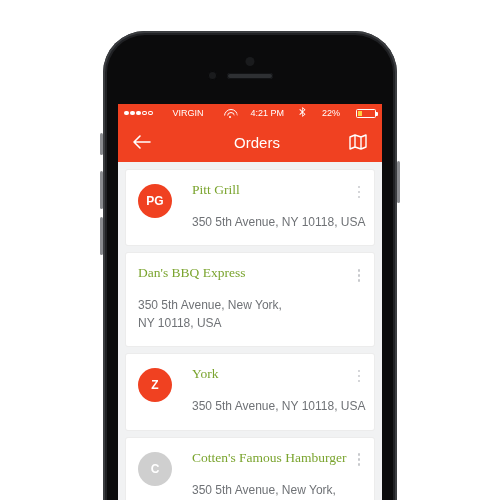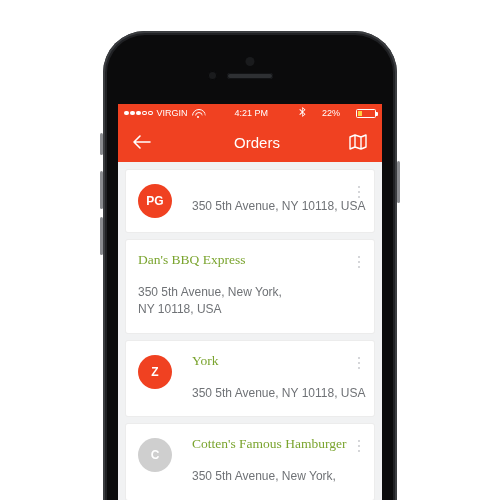--- a/index.html
+++ b/index.html
@@ -50,21 +50,21 @@
     background:#f1f2f3;
     overflow:hidden;
   }
 
   
   .statusbar{
     height:18px; background:#f04121; color:#fff;
     display:flex; align-items:center; justify-content:space-between;
     padding:0 6px; font-size:9px; font-weight:500;
   }
-  .sb-left{display:flex; align-items:center; gap:4px;}
+  .sb-left{display:flex; align-items:center; gap:20px;}
   .dots{display:flex; gap:1.5px; align-items:center;}
   .dot{width:4.5px;height:4.5px;border-radius:50%; background:#fff;}
   .dot.hollow{background:transparent; box-shadow:0 0 0 1px #fff inset;}
   .wifi{display:inline-block; position:relative; width:12px; height:9px;}
   .wifi::before,.wifi::after{content:"";position:absolute;border:1.2px solid #fff;border-radius:50%;}
   .wifi::before{width:12px;height:12px;left:0;top:0;clip-path:polygon(0 0,100% 0,100% 50%,0 50%);} 
   .wifi::after{width:6px;height:6px;left:3px;top:3px;clip-path:polygon(0 0,100% 0,100% 50%,0 50%);} 
   .wifi .d{position:absolute;width:2px;height:2px;background:#fff;border-radius:50%;left:5px;top:7px;}
   .sb-right{display:flex; align-items:center; gap:16px;}
   .bt{font-size:10px; line-height:1;}
@@ -162,20 +162,21 @@
               <path d="M1 3 L6 1 L12 3 L17 1 V13 L12 15 L6 13 L1 15 Z M6 1 V13 M12 3 V15" stroke="#fff" stroke-width="1.4" fill="none" stroke-linejoin="round"></path>
             </svg>
         </div>
       </div>
 
       <div class="list">
 
         <div class="card">
           <div class="avatar av-red">PG</div>
           <div class="content">
+            <div class="title">Pitt Grill</div>
             <div class="addr">350 5th Avenue, NY 10118, USA</div>
           </div>
           <div class="more">
               <span></span>
               <span></span>
               <span></span>
             </div>
         </div>
 
         <div class="card">

